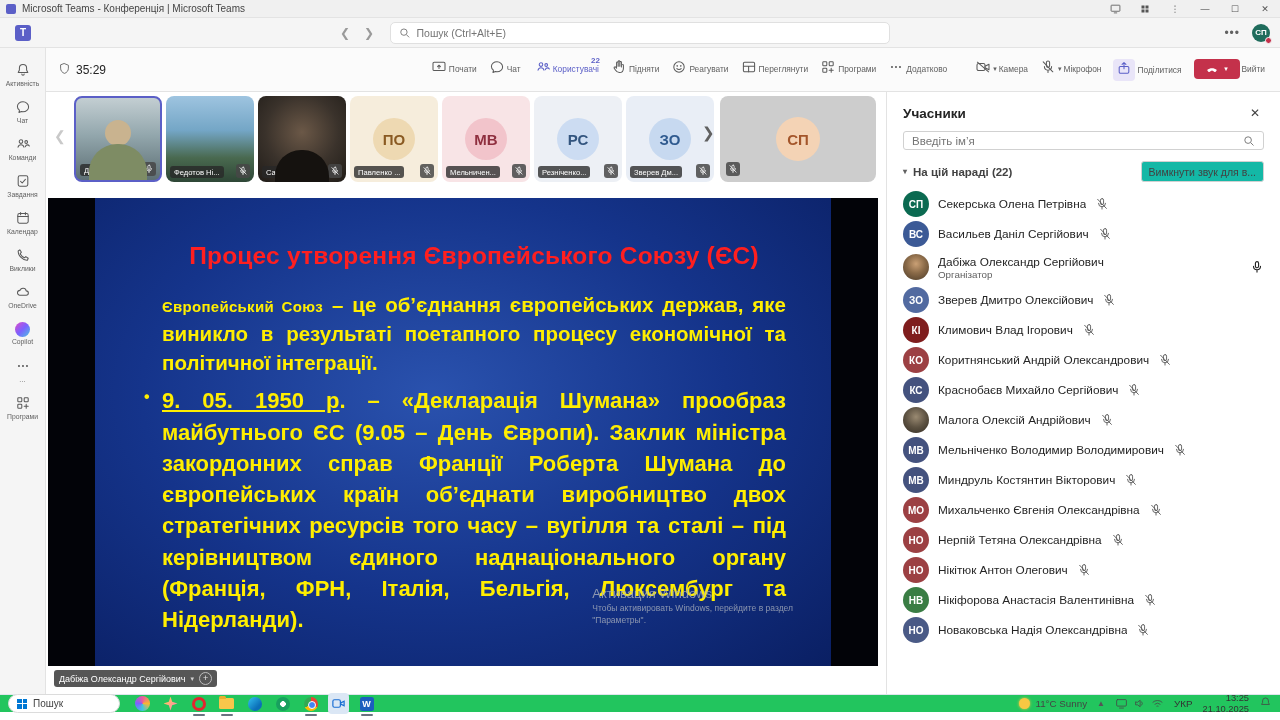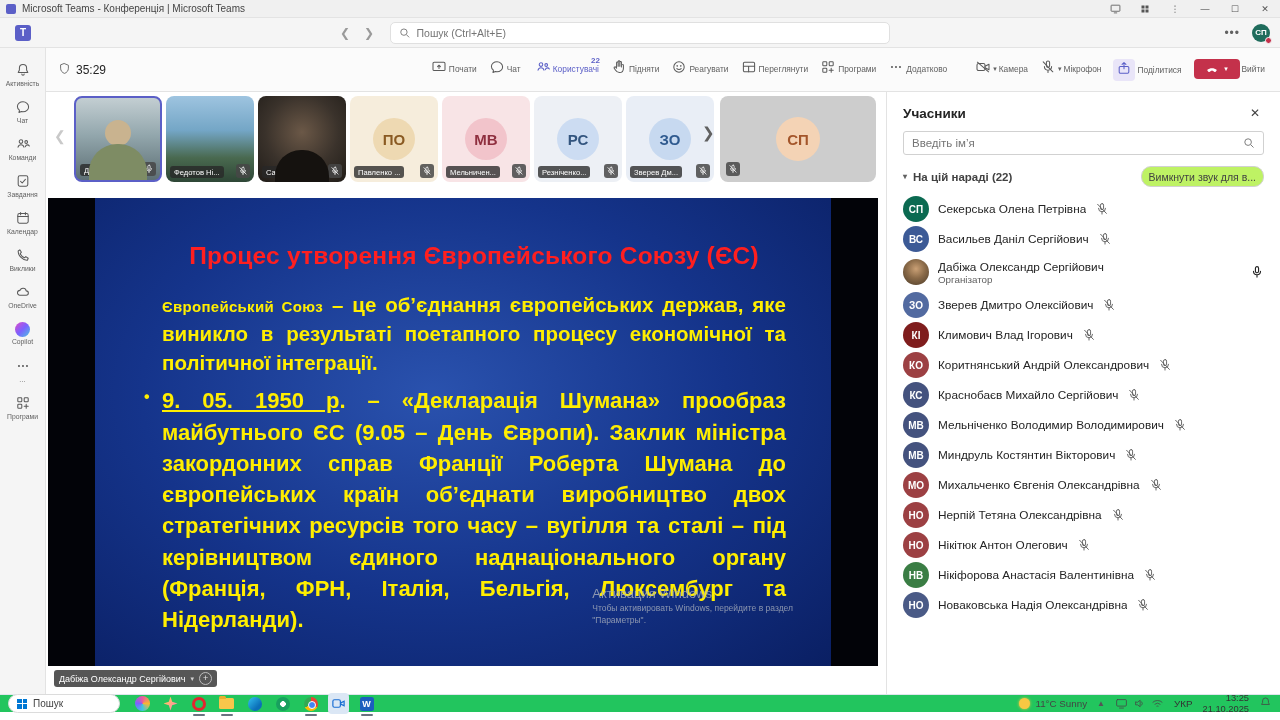--- a/index.html
+++ b/index.html
@@ -81,27 +81,27 @@
   .presenter-chip { position:absolute; left:8px; top:578px; height:17px; background:rgba(72,72,72,.92); border-radius:3px; display:flex; align-items:center; padding:0 5px; gap:5px; color:#fff; }
   .presenter-chip .pc-name { font-size:9px; white-space:nowrap; }
   .presenter-chip .pc-chev { font-size:7px; color:#d0d0d0; }
   .presenter-chip .pc-plus { width:13px; height:13px; border-radius:50%; border:1px solid #bdbdbd; color:#e5e5e5; font-size:9px; line-height:11px; text-align:center; }
 
   
   .panel { position:absolute; left:886px; top:92px; width:394px; height:602px; background:#fff; border-left:1px solid #e3e3e3; padding:12px 16px 0 16px; }
   .p-head { display:flex; align-items:center; justify-content:space-between; }
   .p-title { font-size:13.5px; font-weight:bold; color:#242424; }
   .p-close { color:#424242; font-size:12px; padding:2px 4px; }
-  .p-search { margin-top:9px; height:24px; border:1px solid #d1d1d1; border-radius:3px; display:flex; align-items:center; padding:0 8px; }
+  .p-search { margin-top:9px; height:19px; border:1px solid #d1d1d1; border-radius:3px; display:flex; align-items:center; padding:0 8px; }
   .p-search input { flex:1; border:none; outline:none; font-size:11.5px; color:#616161; font-family:"Liberation Sans",sans-serif; }
   .p-invite { margin-top:8px; height:28px; border:1px solid #d1d1d1; border-radius:3px; background:#fff; display:flex; align-items:center; justify-content:center; gap:7px; font-size:12px; color:#242424; }
   .p-section { margin-top:11px; display:flex; align-items:center; justify-content:space-between; }
   .p-sect-left { display:flex; align-items:center; gap:6px; font-size:11.5px; font-weight:bold; color:#424242; }
   .p-sect-left .chv { font-size:8px; color:#616161; }
-  .p-muteall { height:21px; border:1px solid #d1d1d1; border-radius:10px; background:#bef264; font-size:10.5px; color:#424242; padding:0 7px; white-space:nowrap; }
+  .p-muteall { height:21px; border:1px solid #d1d1d1; border-radius:3px; background:#14b8a6; font-size:10.5px; color:#424242; padding:0 7px; white-space:nowrap; }
   .plist { margin-top:7px; }
   .prow { height:30px; display:flex; align-items:center; gap:9px; }
   .prow.tall { height:36px; }
   .pav { width:26px; height:26px; border-radius:50%; color:#fff; font-size:10px; font-weight:bold; display:flex; align-items:center; justify-content:center; flex:0 0 auto; }
   .pav.photo-a { background:radial-gradient(circle at 50% 38%,#caa075 0%,#8a6a48 45%,#4a3a28 100%); }
   .pav.photo-b { background:radial-gradient(circle at 50% 38%,#9a8a72 0%,#5d5242 50%,#332c22 100%); }
   .pcol { flex:1; min-width:0; }
   .pname { font-size:11.8px; color:#242424; white-space:nowrap; overflow:hidden; text-overflow:ellipsis; }
   .prole { font-size:9.8px; color:#616161; }
   .pmic { width:14px; height:14px; flex:0 0 auto; }
@@ -562,20 +562,29 @@
     <div class="prow">
         <span class="pav" style="background: rgb(68, 82, 126);">КС</span>
         <span class="pname">Краснобаєв Михайло Сергійович</span>
         <span class="pmic"><svg viewBox="0 0 16 16">
             <rect x="6.2" y="1.8" width="3.6" height="7" rx="1.8"></rect>
             <path d="M4 7.2a4 4 0 0 0 8 0M8 11.2v2.6"></path>
             <line x1="3" y1="2.6" x2="13" y2="13"></line>
           </svg></span>
       </div>
     <div class="prow">
+        <span class="pav photo-b"></span>
+        <span class="pname">Малога Олексій Андрійович</span>
+        <span class="pmic"><svg viewBox="0 0 16 16">
+            <rect x="6.2" y="1.8" width="3.6" height="7" rx="1.8"></rect>
+            <path d="M4 7.2a4 4 0 0 0 8 0M8 11.2v2.6"></path>
+            <line x1="3" y1="2.6" x2="13" y2="13"></line>
+          </svg></span>
+      </div>
+    <div class="prow">
         <span class="pav" style="background: rgb(68, 82, 126);">МВ</span>
         <span class="pname">Мельніченко Володимир Володимирович</span>
         <span class="pmic"><svg viewBox="0 0 16 16">
             <rect x="6.2" y="1.8" width="3.6" height="7" rx="1.8"></rect>
             <path d="M4 7.2a4 4 0 0 0 8 0M8 11.2v2.6"></path>
             <line x1="3" y1="2.6" x2="13" y2="13"></line>
           </svg></span>
       </div>
     <div class="prow">
         <span class="pav" style="background: rgb(68, 82, 126);">МВ</span>

